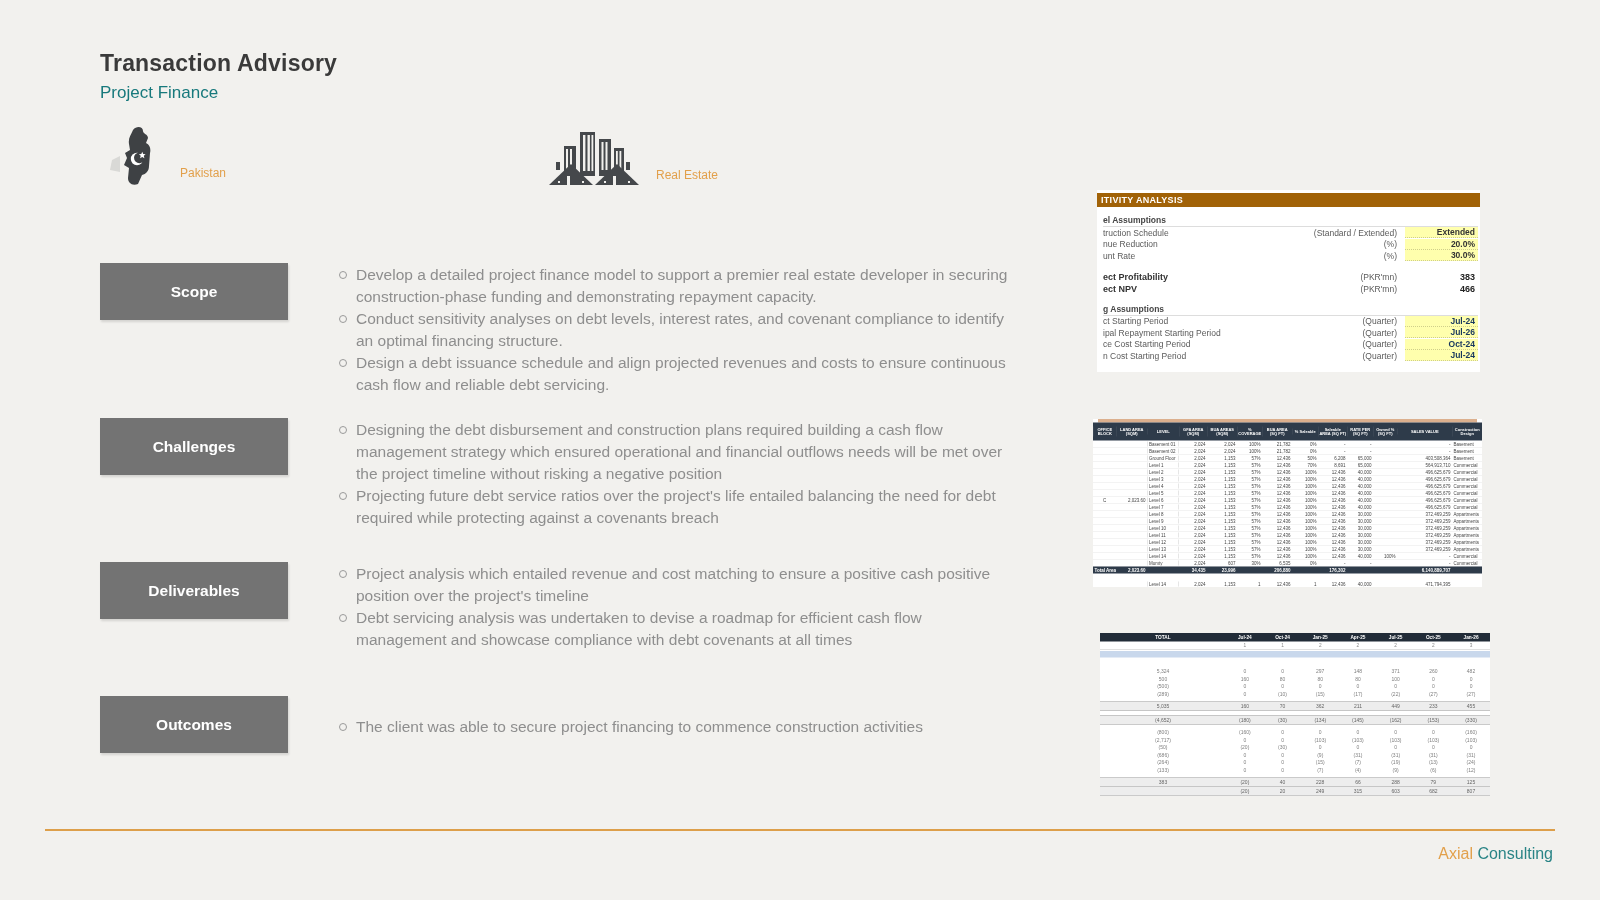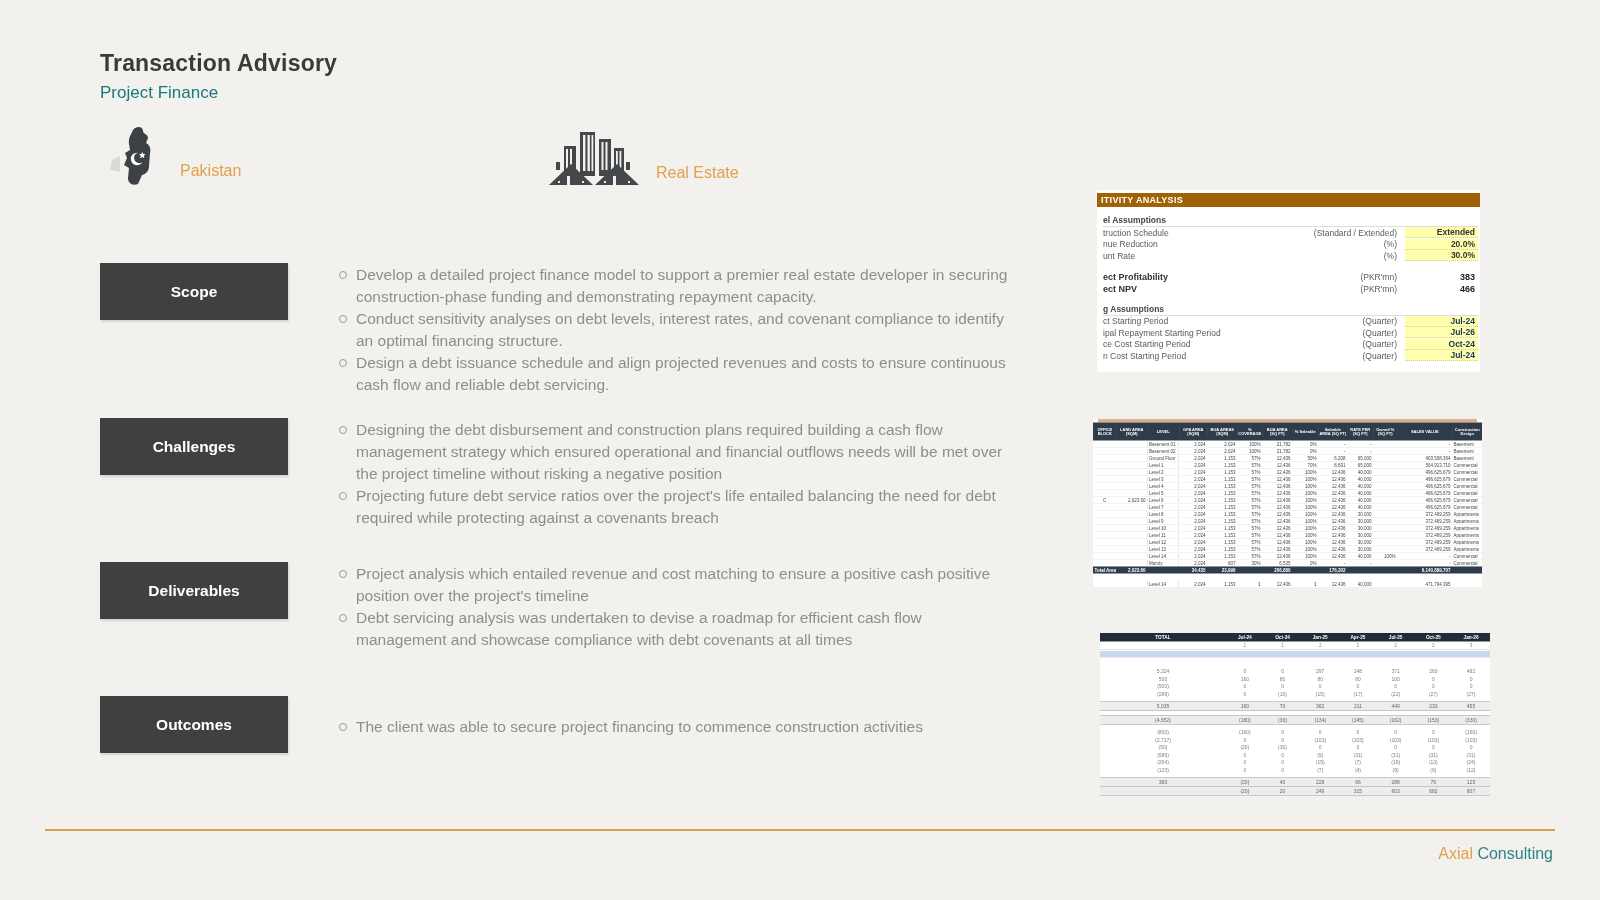--- a/index.html
+++ b/index.html
@@ -7,27 +7,27 @@
   .slide{position:relative;width:1600px;height:660px;padding-left:48px;}
 
   
   .title{position:absolute;left:100px;top:50px;font-size:23px;font-weight:bold;color:#3a3a3a;letter-spacing:.2px;}
   .subtitle{position:absolute;left:100px;top:83px;font-size:17px;color:#17797c;}
 
   
   .tag{position:absolute;display:flex;align-items:flex-end;height:62px;}
   .tag-pakistan{left:106px;top:124px;}
   .tag-realestate{left:548px;top:126px;}
-  .tag .lbl{font-size:16px;color:#e2a04b;margin-left:16px;margin-bottom:6px;}
+  .tag .lbl{font-size:12px;color:#e2a04b;margin-left:16px;margin-bottom:6px;}
   .tag svg{display:block;}
 
   
   .section-row{position:absolute;left:100px;display:flex;align-items:flex-start;}
   .sec-0{top:263px;} .sec-1{top:418px;} .sec-2{top:562px;} .sec-3{top:696px;}
-  .sec-btn{width:188px;height:57px;background:#404040;color:#fff;display:flex;align-items:center;justify-content:center;
+  .sec-btn{width:188px;height:57px;background:#737373;color:#fff;display:flex;align-items:center;justify-content:center;
            font-size:15.5px;font-weight:bold;flex:none;box-shadow:1px 2px 2px rgba(0,0,0,.12);}
   .bullets{margin-left:51px;width:672px;padding-top:1px;}
   .sec-3 .bullets{padding-top:20px;}
   .bullet{display:flex;font-size:15.5px;color:#8e8e8e;line-height:22px;}
   .dot{flex:none;width:6px;height:6px;border:1.4px solid #9a9a9a;border-radius:50%;margin:7px 9px 0 0;}
 
   
   .shot{position:absolute;background:#fff;}
   .s1{left:1097px;top:190px;width:383px;height:179px;padding-top:3px;}
   .s1-bar{height:14px;background:#a16207;color:#fff;font-size:9px;font-weight:bold;display:flex;align-items:center;padding-left:4px;letter-spacing:.3px;}

